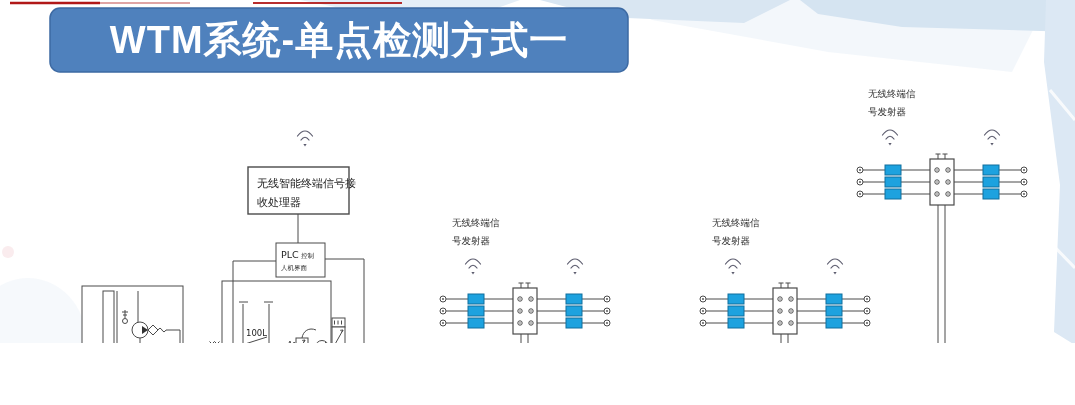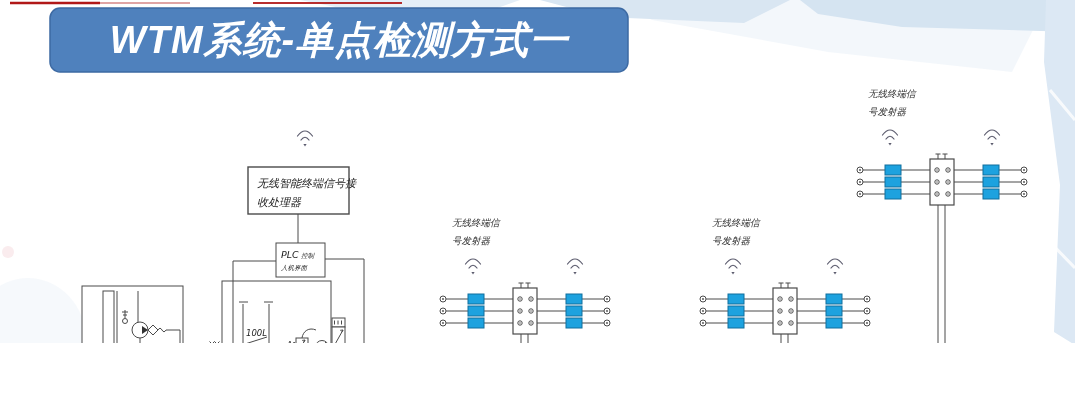--- a/index.html
+++ b/index.html
@@ -1,17 +1,17 @@
 <!DOCTYPE html>
 <html><head>
 <meta charset="utf-8">
 <style>
   html,body{margin:0;padding:0;background:#fff;}
   #stage{position:relative;width:1075px;height:343px;overflow:hidden;background:#eab308;
-         font-family:"DejaVu Sans",sans-serif;font-style:italic;}
+         font-family:"DejaVu Sans",sans-serif;}
   svg{display:block;}
   text{font-family:"DejaVu Sans",sans-serif;}
   .title-text{font-family:"Liberation Sans","DejaVu Sans",sans-serif;font-weight:bold;letter-spacing:1px;}
 </style>
 </head>
 <body>
 
 <div id="stage">
 <svg width="1075" height="405" viewBox="0 0 1075 405" xmlns="http://www.w3.org/2000/svg">
 

